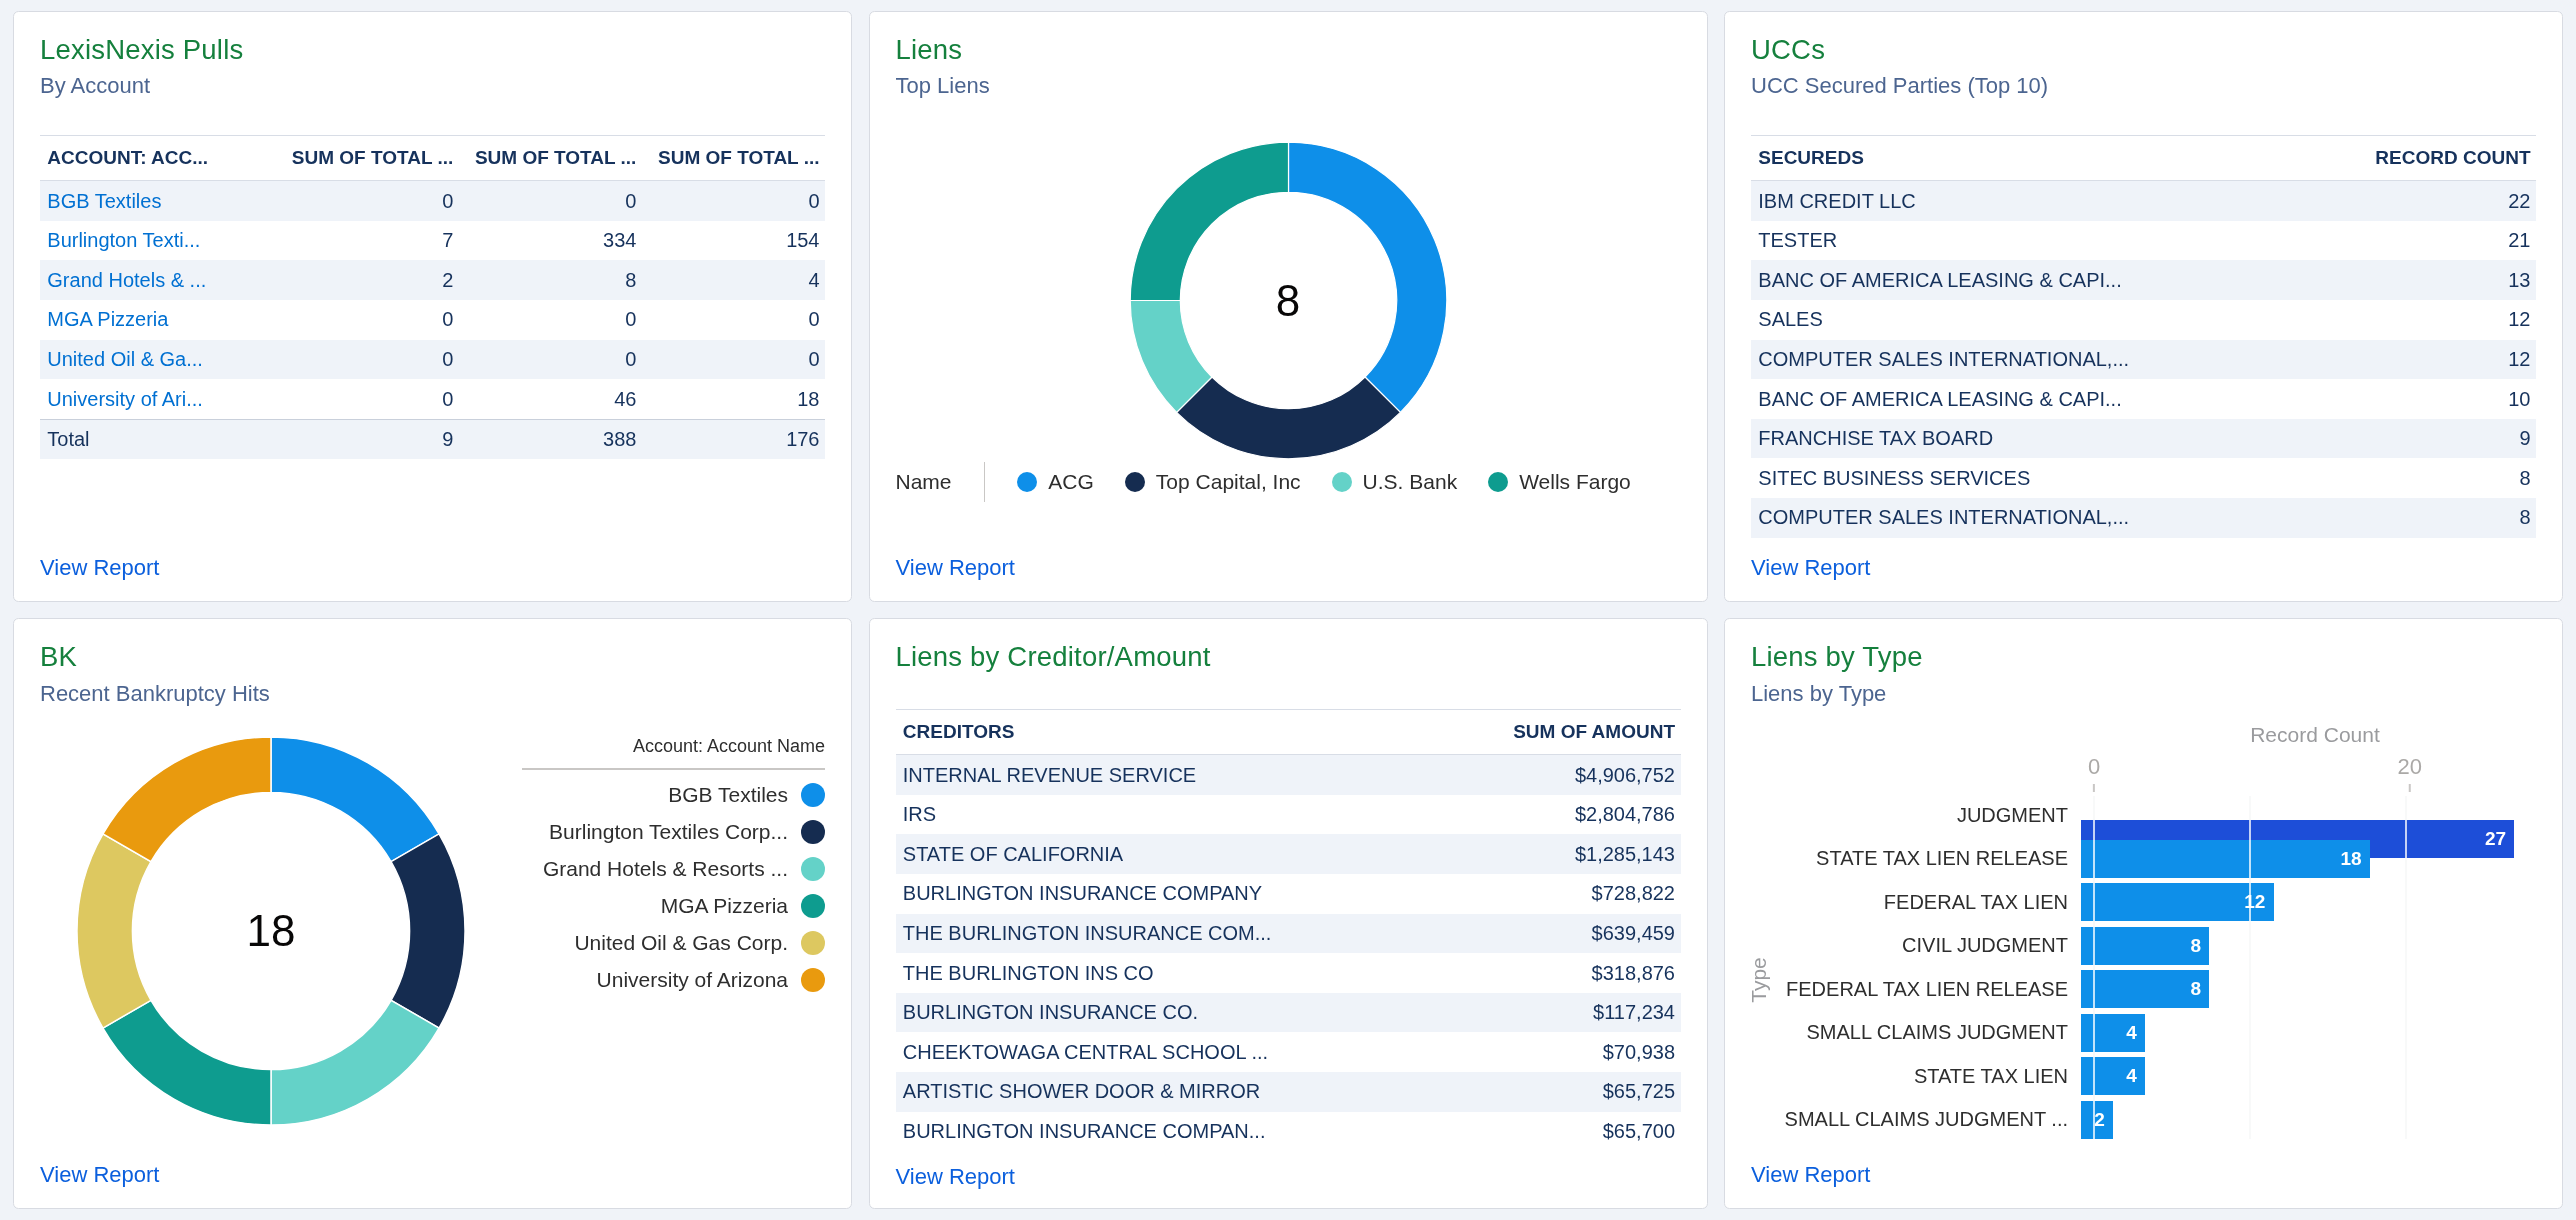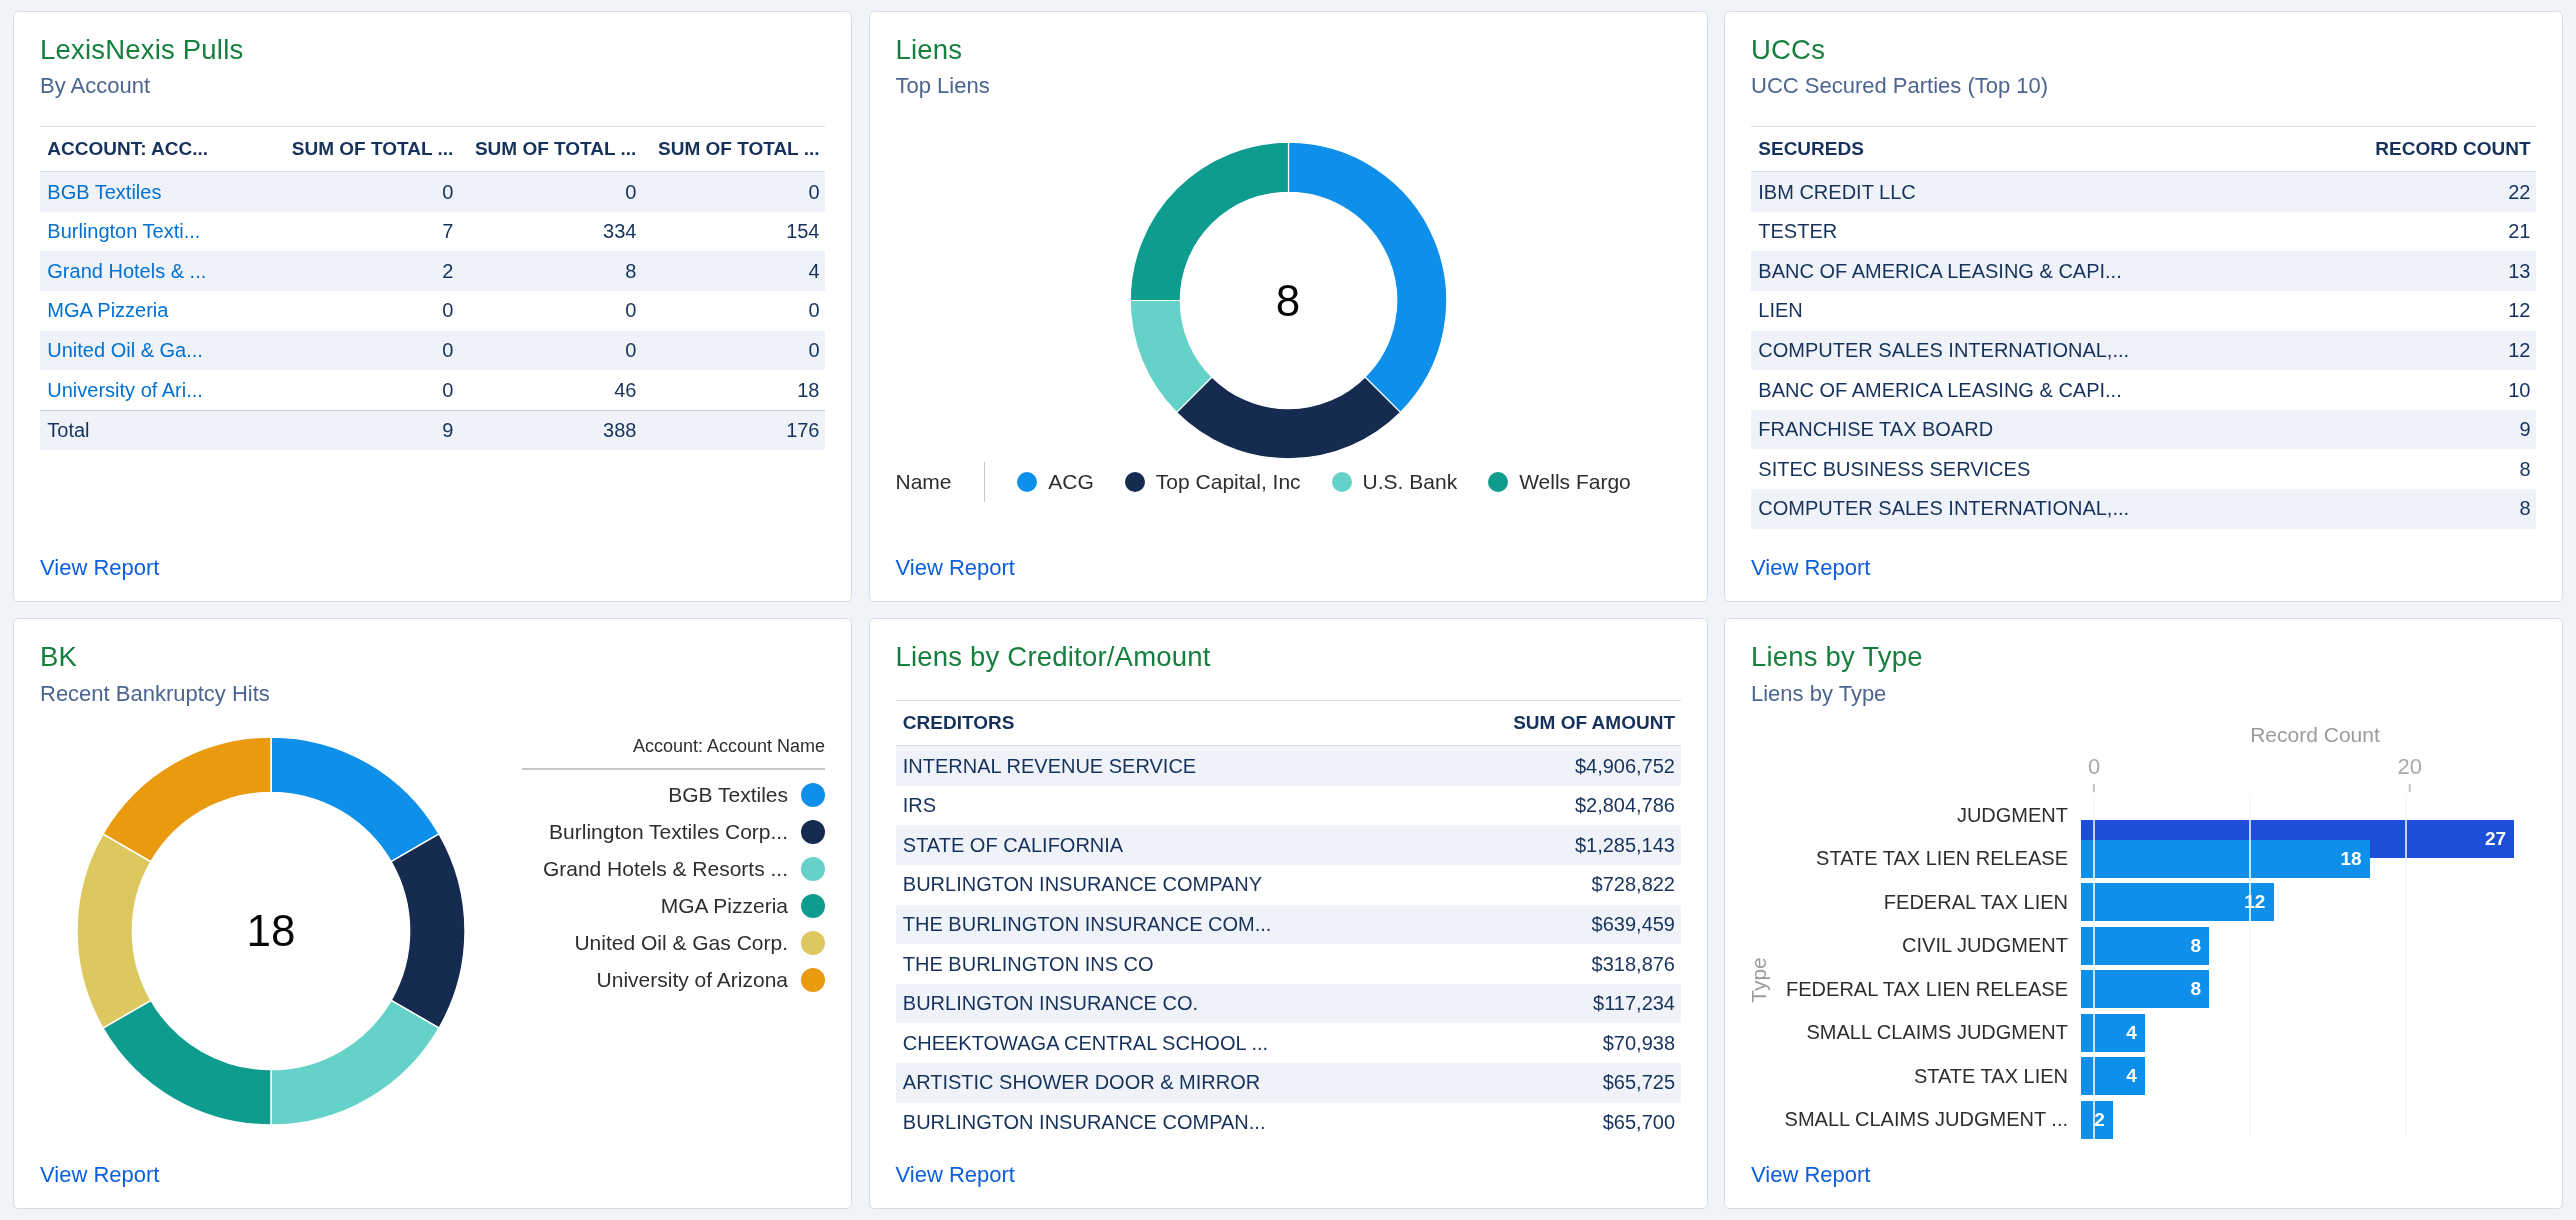--- a/index.html
+++ b/index.html
@@ -26,21 +26,21 @@
     display: flex;
     flex-direction: column;
     overflow: hidden;
   }
   .card-title { font-size: 27.5px; font-weight: 400; color: #15803d; letter-spacing: 0.2px; }
   .card-subtitle { font-size: 22px; font-weight: 400; color: #4C6590; margin-top: 7.3px; }
   .card-footer { margin-top: auto; padding-top: 13px; }
   .view-report { font-size: 22px; color: #0B5FDD; text-decoration: none; cursor: pointer; }
 
   
-  table { width: 100%; border-collapse: collapse; margin-top: 27px; }
+  table { width: 100%; border-collapse: collapse; margin-top: 36px; }
   thead tr { border-top: 0.9px solid #D8DDE6; border-bottom: 0.9px solid #D8DDE6; }
   th {
     font-size: 19px; font-weight: 600; color: #16325C;
     text-align: left; padding: 11px 5.5px 11px 7.3px; white-space: nowrap;
   }
   th.num, td.num { text-align: right; }
   td {
     font-size: 20px; color: #16325C;
     padding: 8.3px 5.5px 8.3px 7.3px; white-space: nowrap; overflow: hidden; text-overflow: ellipsis;
   }
@@ -247,21 +247,21 @@
             <td>TESTER</td>
             <td class="num">21</td>
           </tr>
 
           <tr>
             <td>BANC OF AMERICA LEASING &amp; CAPI...</td>
             <td class="num">13</td>
           </tr>
 
           <tr>
-            <td>LIEN</td>
+            <td>SALES</td>
             <td class="num">12</td>
           </tr>
 
           <tr>
             <td>COMPUTER SALES INTERNATIONAL,...</td>
             <td class="num">12</td>
           </tr>
 
           <tr>
             <td>BANC OF AMERICA LEASING &amp; CAPI...</td>

